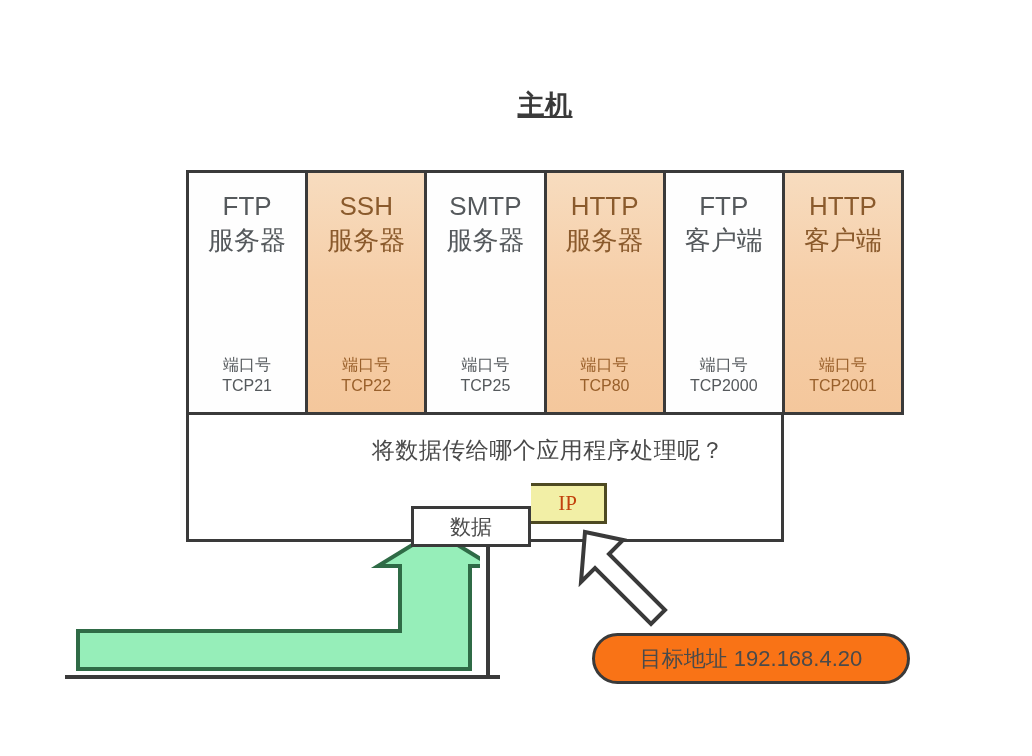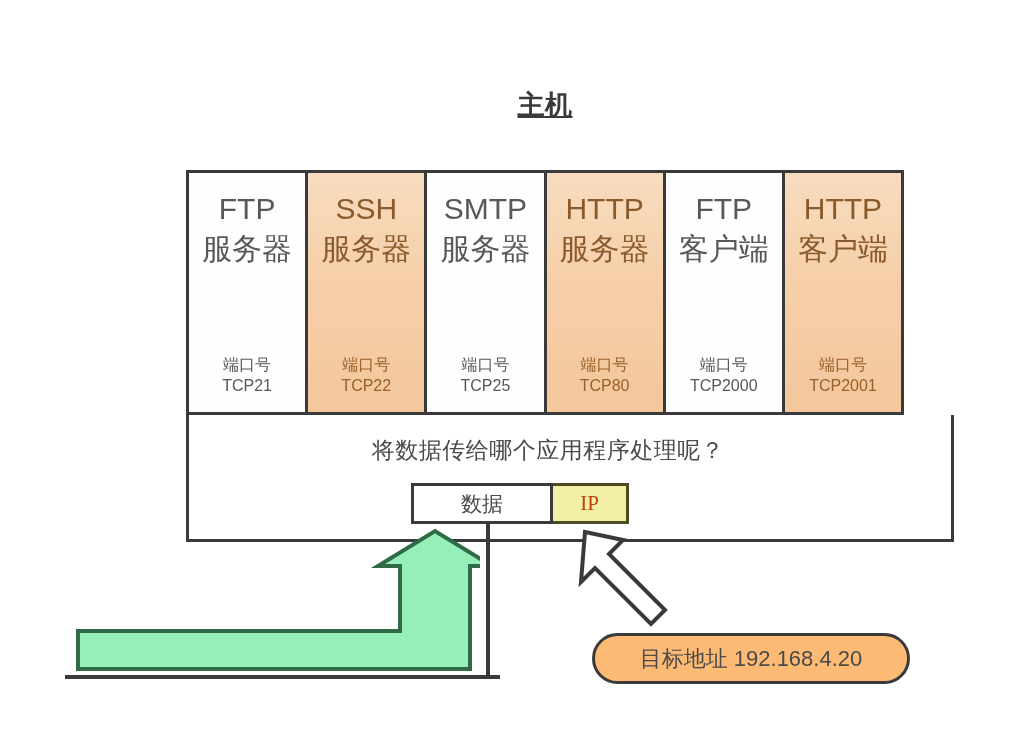--- a/index.html
+++ b/index.html
@@ -80,21 +80,21 @@
     background: #fefefe;
     overflow: hidden;
   }
   .app-col:last-child { border-right: none; }
   .app-col.hl {
     background: linear-gradient(180deg, #f7dcbf 0%, #f6cfa9 45%, #f4c79c 100%);
     gap: 30px;
   }
   .app-col .name {
     text-align: center;
-    font-size: 30px;
+    font-size: 26px;
     line-height: 1.32;
     color: #55595c;
     white-space: nowrap;
   }
   .app-col.hl .name { color: #8a5a2c; }
   .app-col .port {
     text-align: center;
     font-size: 16px;
     line-height: 1.32;
     color: #55595c;
@@ -102,21 +102,21 @@
   }
   .app-col.hl .port { color: #99602b; }
   .app-col .name .l2,
   .app-col .port .l2 { display: block; }
 
   
   #transport-row {
     position: absolute;
     left: 0;
     top: 245px;
-    width: 768px;
+    width: 598px;
     height: 127px;
     box-sizing: border-box;
     border: 3px solid #3a3a3a;
     border-top: none;
     background: #ffffff;
   }
   #question-text {
     position: absolute;
     left: 0;
     top: 20px;
@@ -131,29 +131,30 @@
   #packet {
     position: absolute;
     left: 411px;
     top: 483px;
     height: 41px;
     display: flex;
     z-index: 6;
   }
   #pkt-data {
     box-sizing: border-box;
-    width: 142px;
+    width: 120px;
     height: 41px;
     border: 3px solid #3a3a3a;
     background: #ffffff;
     display: flex;
     align-items: center;
     justify-content: center;
     font-size: 21px;
     color: #4a4a4a;
+    margin-top: 23px;
   }
   #pkt-ip {
     box-sizing: border-box;
     width: 76px;
     height: 41px;
     border: 3px solid #4e4a22;
     border-left: none;
     background: #f2efa6;
     display: flex;
     align-items: center;
@@ -206,21 +207,21 @@
   
   #callout {
     position: absolute;
     left: 592px;
     top: 633px;
     width: 318px;
     height: 51px;
     box-sizing: border-box;
     border: 3px solid #3a3a3a;
     border-radius: 26px;
-    background: #fdba74;
+    background: #f97316;
     display: flex;
     align-items: center;
     justify-content: center;
     font-size: 22px;
     color: #4a4a4a;
     z-index: 7;
   }
 </style>
 </head>
 <body>

